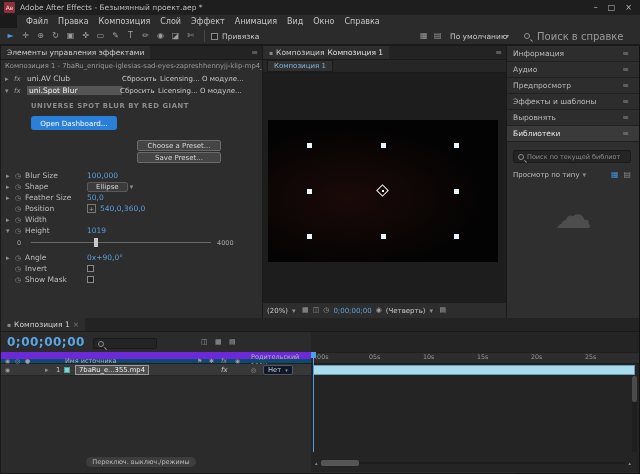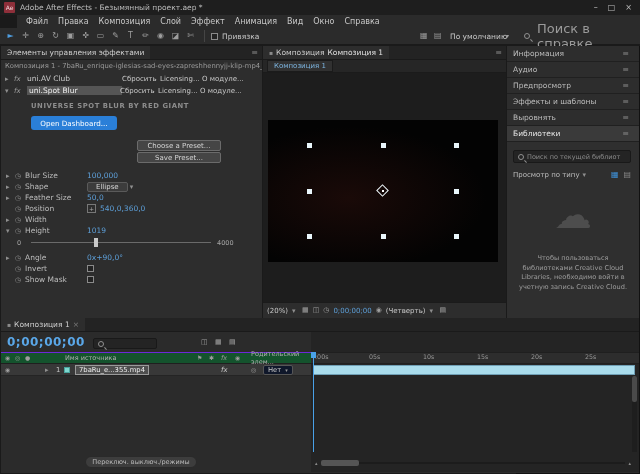--- a/index.html
+++ b/index.html
@@ -72,21 +72,21 @@
     <span class="ic" style="width:15px;text-align:center">◪</span>
     <span class="ic" style="width:15px;text-align:center">✄</span>
     <div style="width:1px;height:12px;background:#454545;margin:0 6px"></div>
     <span class="cb"></span>
     <span style="margin-left:4px;font-size:7.5px">Привязка</span>
     <span class="ic" style="position:absolute;left:420px">▦</span>
     <span class="ic" style="position:absolute;left:434px">▤</span>
     <span style="position:absolute;left:450px;font-size:7.5px">По умолчанию</span>
     <span class="ic" style="position:absolute;left:506px;font-size:6px">▾</span>
     <span class="mag" style="position:absolute;left:524px"></span>
-    <span class="dim" style="position:absolute;left:537px;font-size:13px">Поиск в справке</span>
+    <span class="dim" style="position:absolute;left:537px;font-size:10px">Поиск в справке</span>
   </div>
 
   <div class="panel" style="left:1px;top:46px;width:261px;height:272px">
     <div class="tabbar">
       <div class="tab">
         <span>Элементы управления эффектами</span>
       </div>
       <span class="pmenu">≡</span>
     </div>
     <div class="abs dim" style="left:4px;top:16px;font-size:6.8px;white-space:nowrap">Композиция 1 - 7baRu_enrique-iglesias-sad-eyes-zapreshhennyjj-klip-mp4_1542355.mp...</div>
@@ -253,21 +253,20 @@
       <span class="mag"></span>
       <input placeholder="Поиск по текущей библиот" style="">
     </div>
     <div class="abs row" style="left:6px;top:124px;width:118px;font-size:7px;color:#bdbdbd">
       <span>Просмотр по типу</span>
       <span class="twirl" style="margin-left:3px;width:6px">▾</span>
       <span style="margin-left:auto;color:#3f96e0;font-size:8px">▦</span>
       <span style="margin-left:5px;color:#8a8a8a;font-size:8px">▤</span>
     </div>
     <div class="abs" style="left:0;top:150px;width:132px;text-align:center;font-size:38px;color:#4d4d4d;line-height:1">☁</div>
-    <div class="abs" style="left:9px;top:208px;width:114px;font-size:6.6px;line-height:1.45;color:#9d9d9d;text-align:center">Чтобы пользоваться библиотеками Creative Cloud Libraries, необходимо войти в учетную запись Creative Cloud.</div>
   </div>
 
   <div class="panel" style="left:1px;top:318px;width:638px;height:155px;background:#2b2b2b">
     <div class="tabbar">
       <div class="tab">
         <span style="color:#8a8a8a;font-size:6px">▪</span>
         <span>Композиция 1</span>
         <span style="color:#7a7a7a">×</span>
       </div>
     </div>
@@ -275,21 +274,21 @@
     <div class="abs" style="left:0;top:14px;width:310px;height:140px">
       <div class="abs" style="left:6px;top:3px;font-size:12px;font-weight:bold;color:#5aa7e8;letter-spacing:.5px">0;00;00;00</div>
       <div class="abs srch" style="left:92px;top:6px;width:64px;height:11px">
         <span class="mag"></span>
         <input style="">
       </div>
       <span class="ic abs" style="left:200px;top:7px;font-size:7px">◫</span>
       <span class="ic abs" style="left:214px;top:7px;font-size:7px">▦</span>
       <span class="ic abs" style="left:228px;top:7px;font-size:7px">▤</span>
 
-      <div class="abs row" style="left:0;top:20px;width:310px;height:12px;background:#14532d;border-top:1px solid #6d28d9;border-bottom:1px solid #1f1f1f;font-size:6.5px;color:#b0b0b0">
+      <div class="abs row" style="left:0;top:20px;width:310px;height:12px;background:#0c4a6e;border-top:7px solid #6d28d9;border-bottom:1px solid #1f1f1f;font-size:6.5px;color:#b0b0b0">
         <span class="ic abs" style="left:4px;font-size:6px">◉</span>
         <span class="ic abs" style="left:14px;font-size:6px">◎</span>
         <span class="ic abs" style="left:24px;font-size:6px">●</span>
         <span class="abs" style="left:64px">Имя источника</span>
         <span class="ic abs" style="left:196px;font-size:6px">⚑</span>
         <span class="ic abs" style="left:208px;font-size:6px">✱</span>
         <span class="abs" style="left:220px;font-style:italic;color:#9e9e9e">fx</span>
         <span class="ic abs" style="left:234px;font-size:6px">◉</span>
         <span class="abs" style="left:250px">Родительский элем...</span>
       </div>

